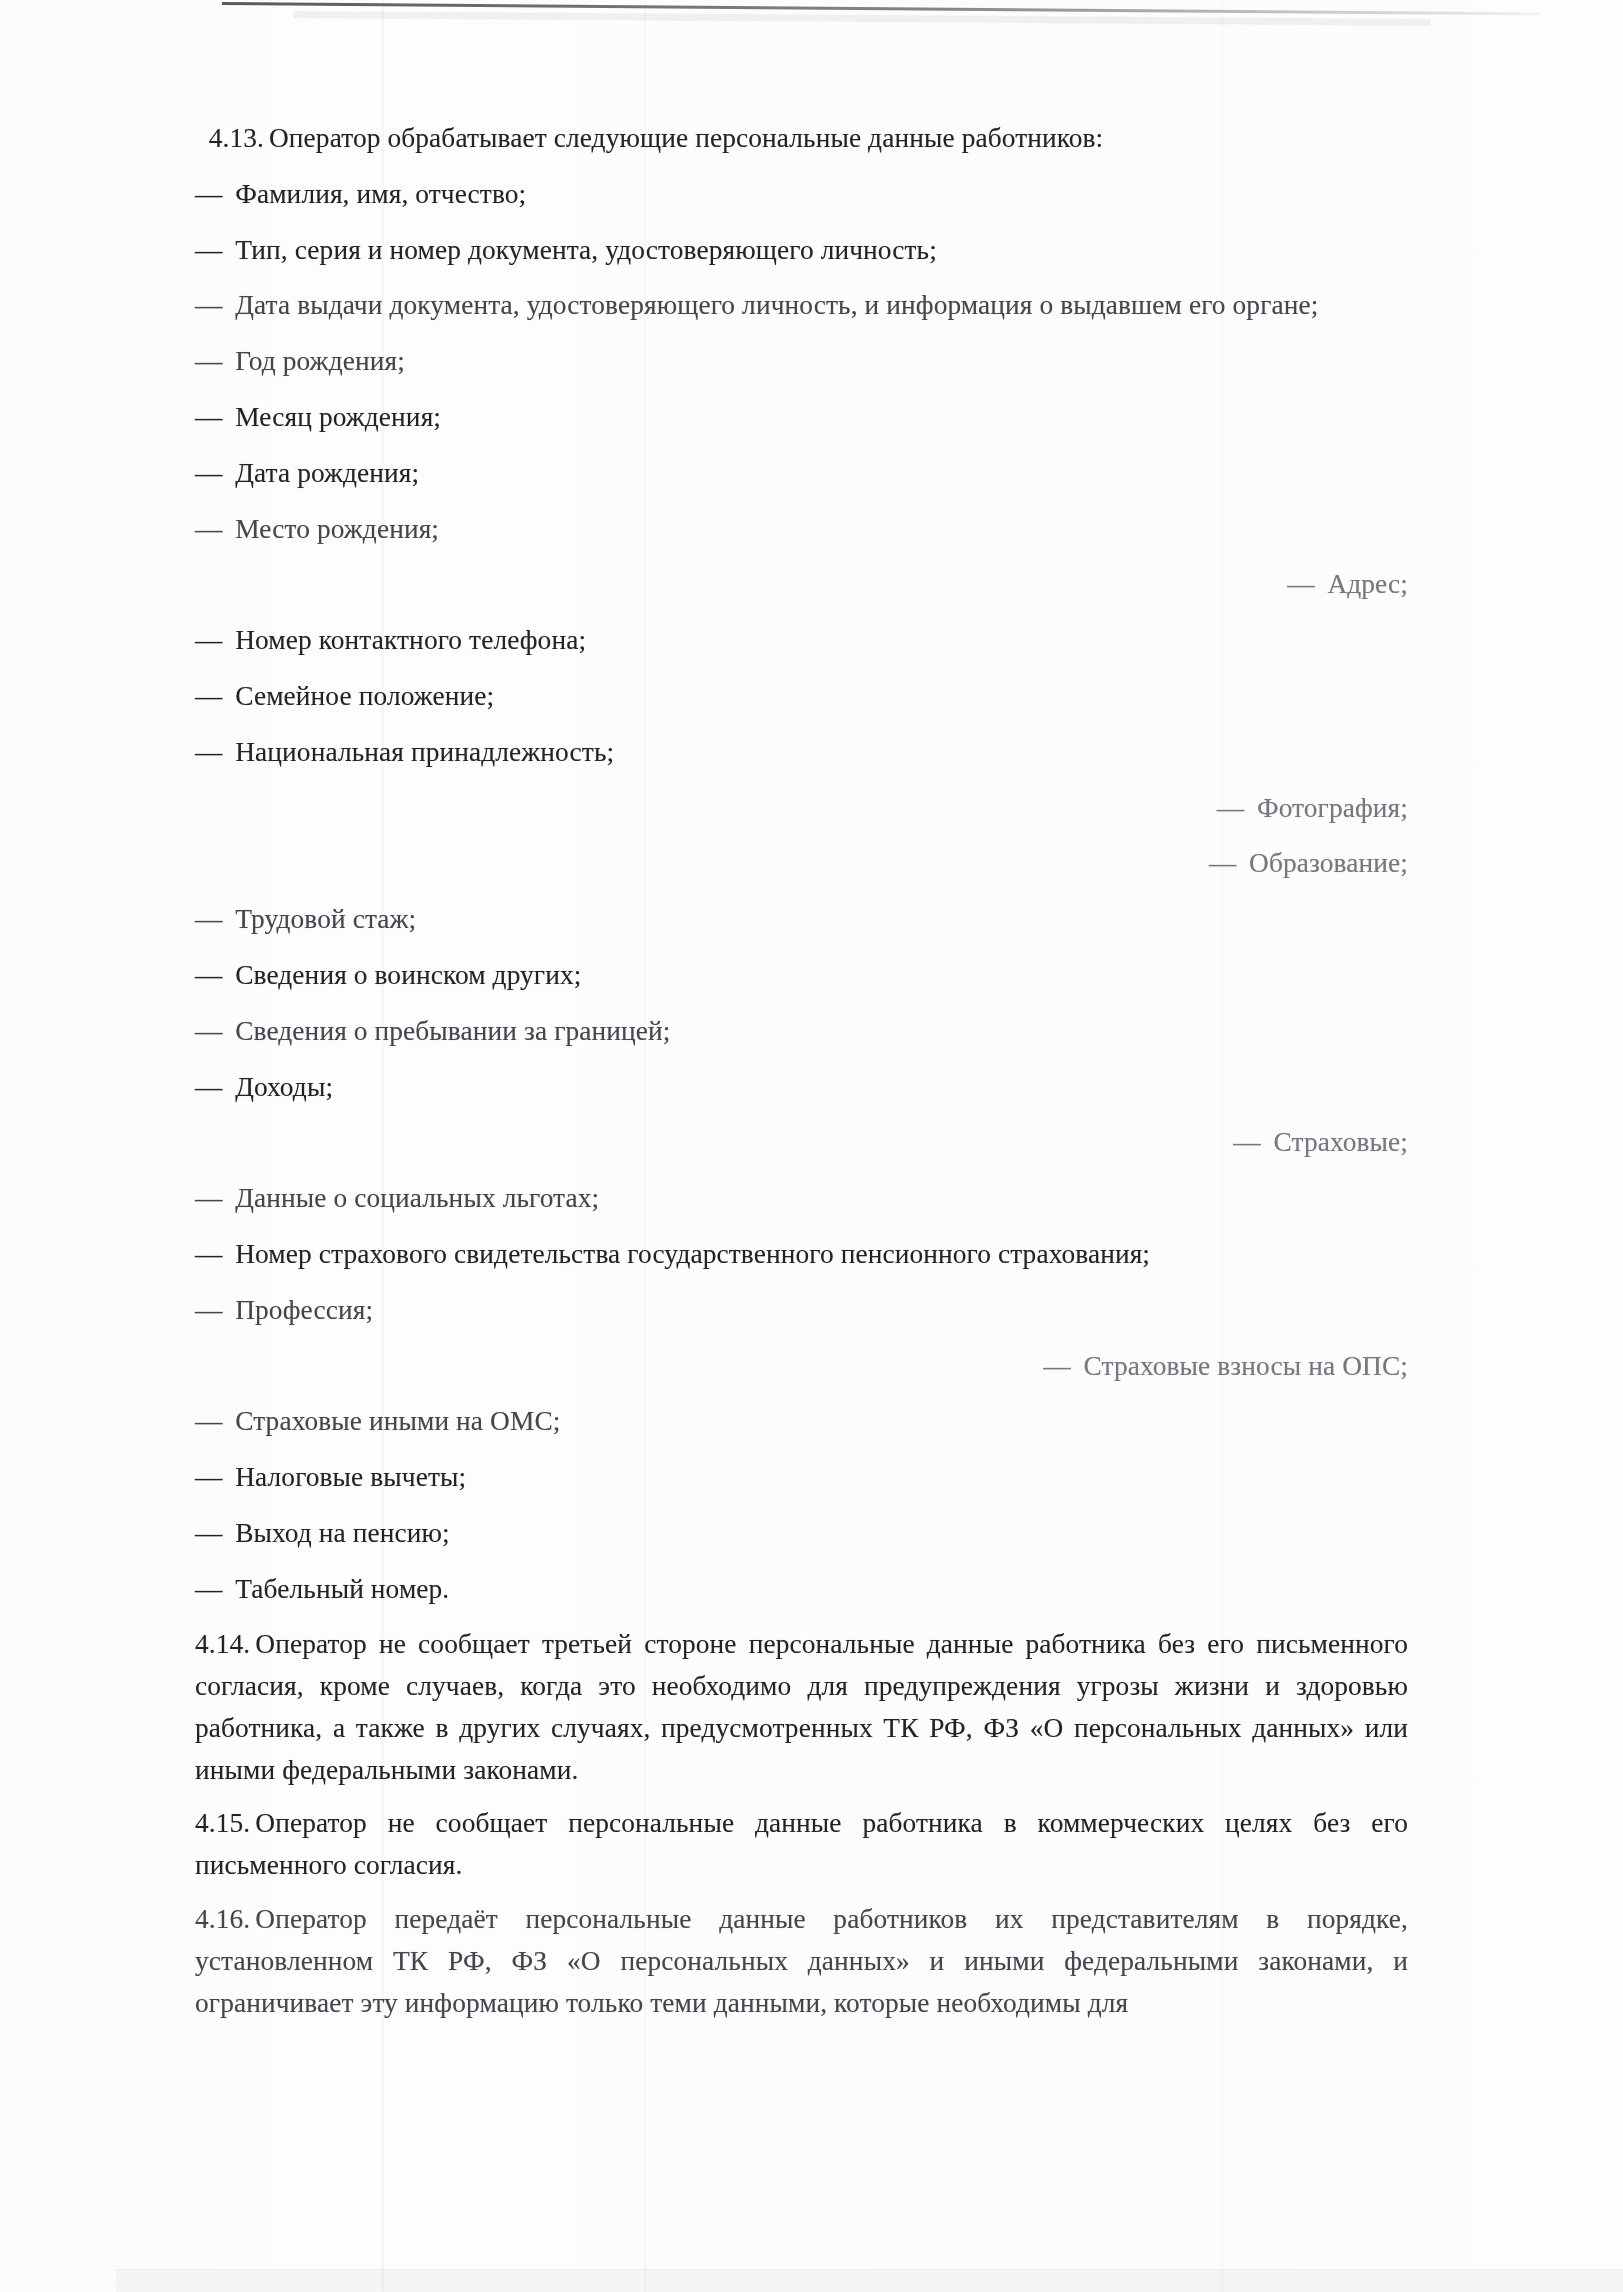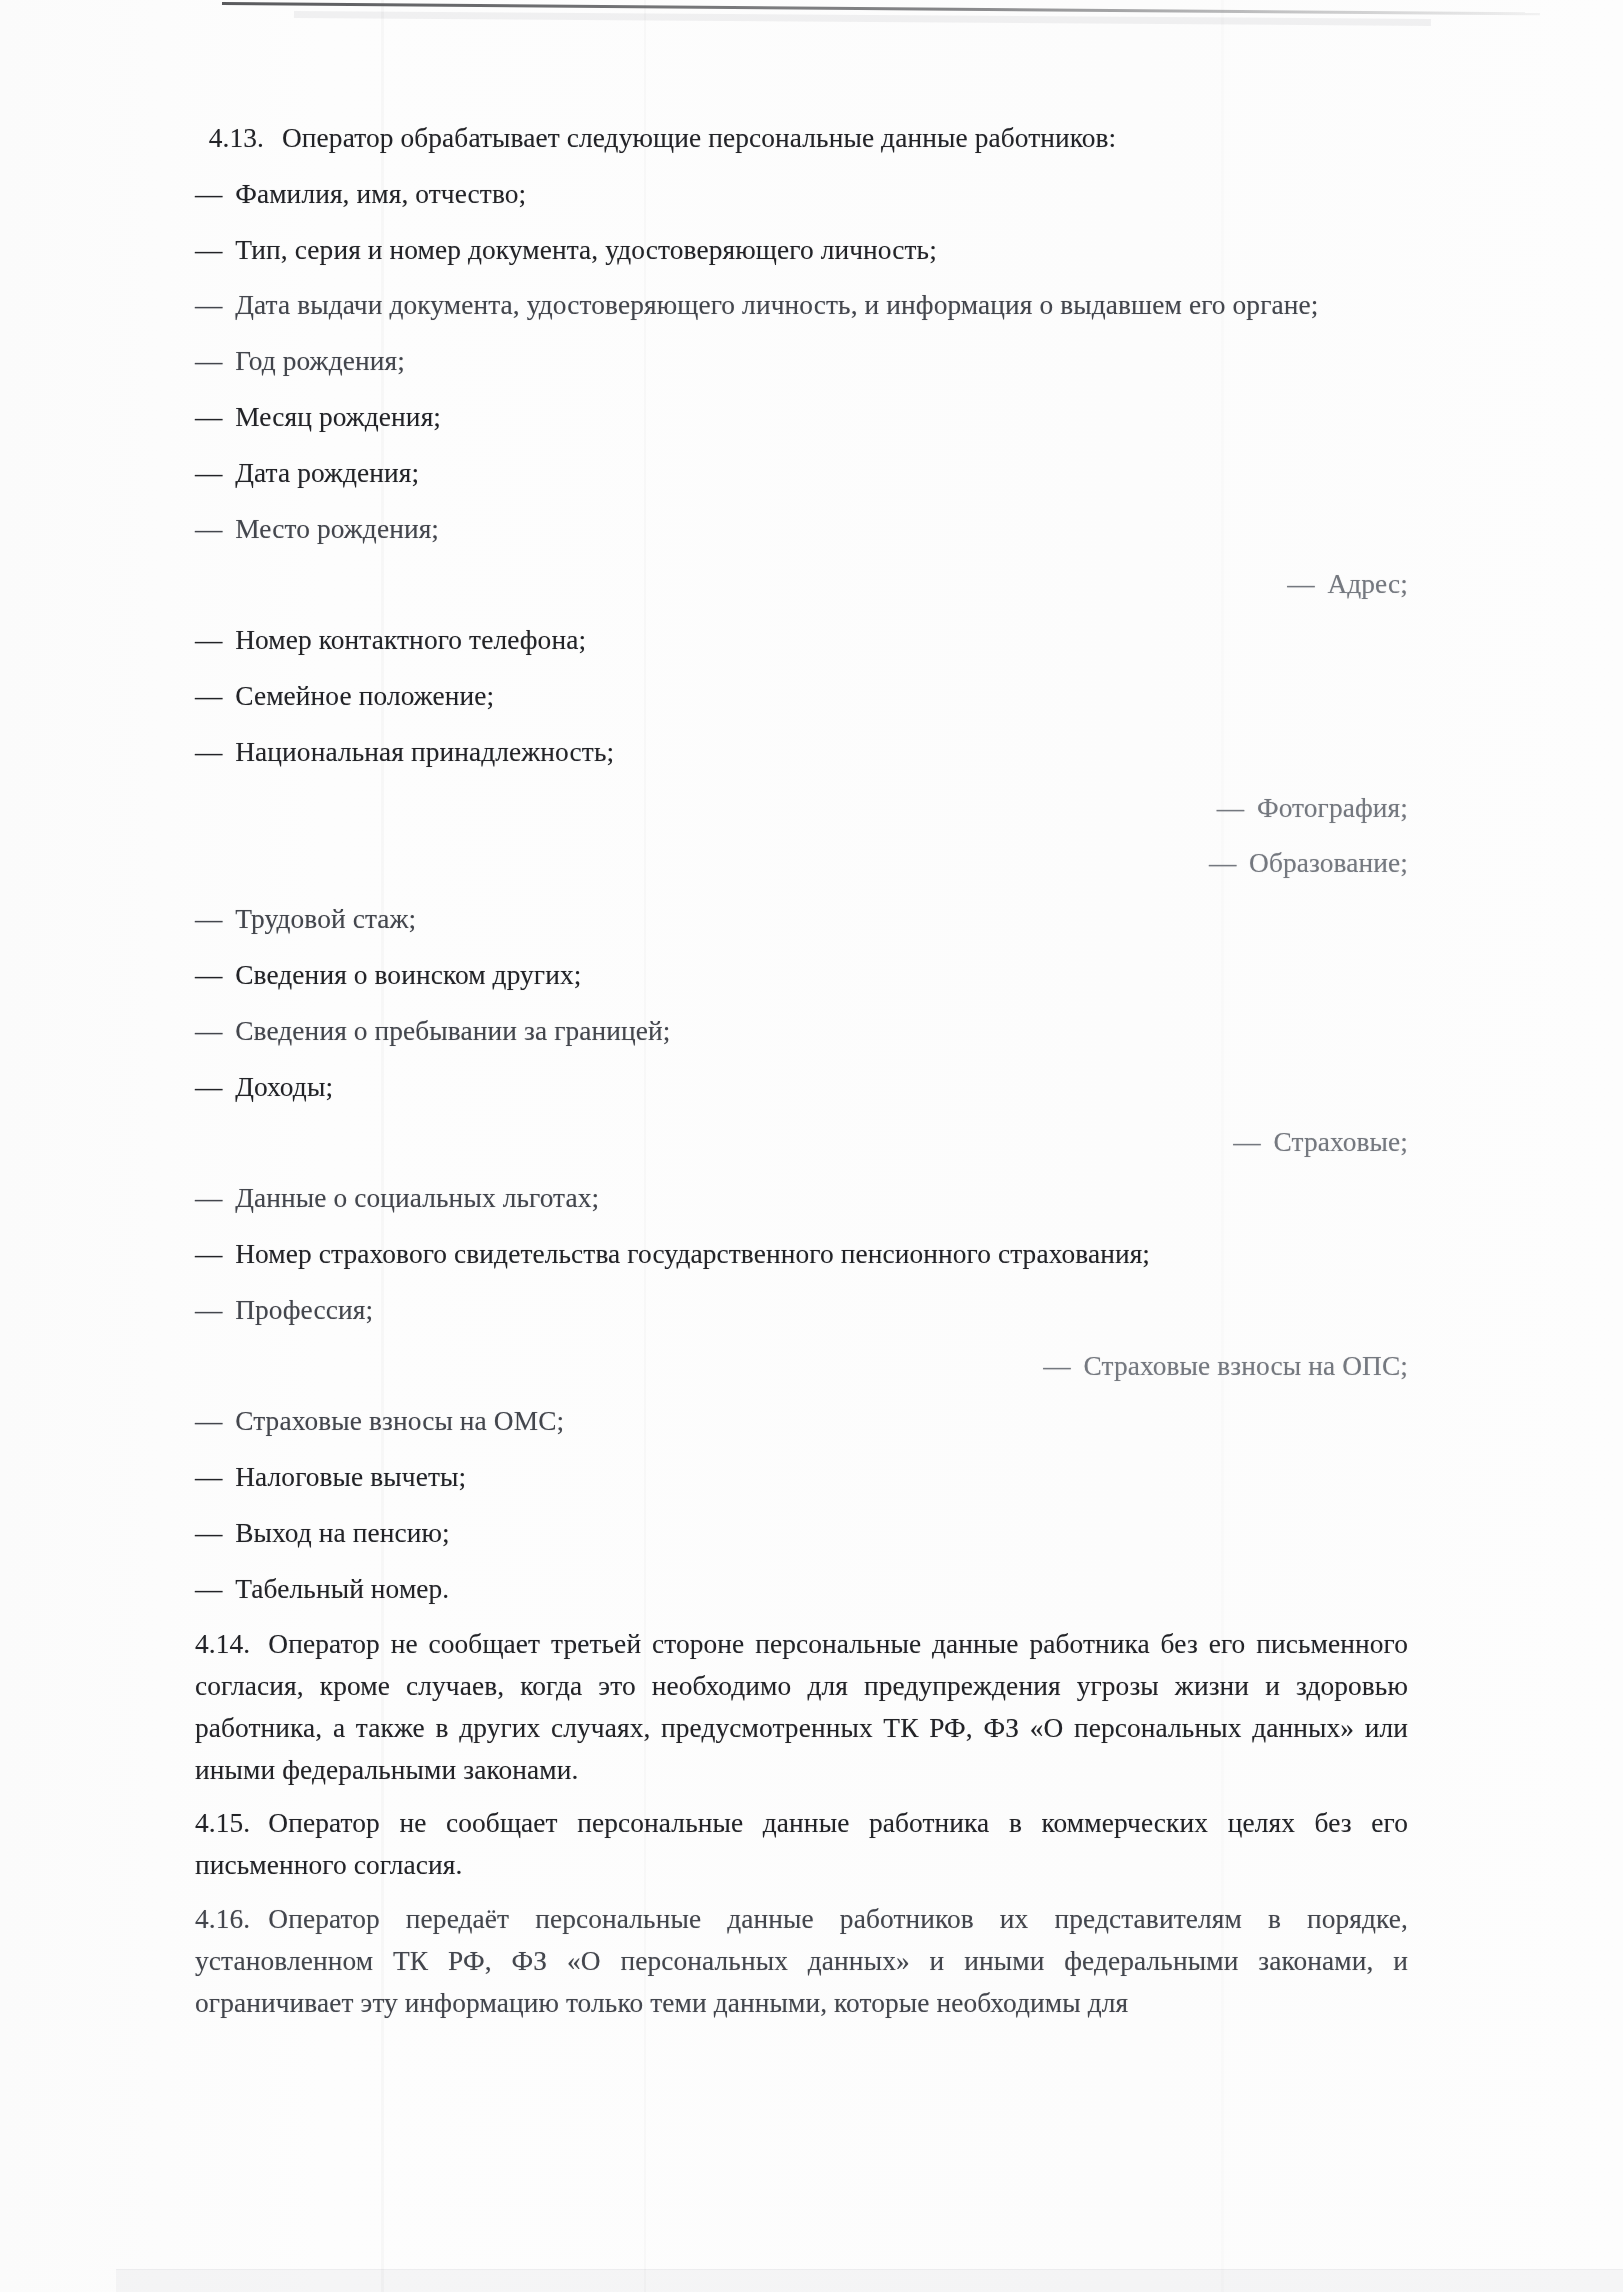--- a/index.html
+++ b/index.html
@@ -39,21 +39,21 @@
     font-size: 27.4px; color: #26272b;
     letter-spacing: 0.1px;
     text-shadow: 0 0 1px rgba(60,62,70,0.28);
   }
   .content p { margin: 0 0 11.8px 0; }
   .heading { line-height: 44px; text-indent: 13.7px; }
   .list-item { line-height: 44px; }
   .list-item .dash { margin-right: 12.7px; }
   .list-item.justify { text-align: justify; }
   .paragraph { line-height: 42px; text-align: justify; margin: 0 0 13.7px 0; }
-  .num { margin-right: 18px; }
+  .num { margin-right: 5px; }
 
   [data-tone="dark"]   { color: #222327; }
   [data-tone="medium"] { color: #43464d; }
   [data-tone="light"]  { color: #74787f; text-align: right; }
 </style>
 </head>
 <body>
 
 <div class="page">
 
@@ -130,21 +130,21 @@
       <p class="list-item" data-tone="dark">
         <span class="dash">—</span><span class="item-text">Номер страхового свидетельства государственного пенсионного страхования;</span>
       </p>
       <p class="list-item" data-tone="medium">
         <span class="dash">—</span><span class="item-text">Профессия;</span>
       </p>
       <p class="list-item" data-tone="light">
         <span class="dash">—</span><span class="item-text">Страховые взносы на ОПС;</span>
       </p>
       <p class="list-item" data-tone="medium">
-        <span class="dash">—</span><span class="item-text">Страховые взносы на ОМС;</span>
+        <span class="dash">—</span><span class="item-text">Страховые иными на ОМС;</span>
       </p>
       <p class="list-item" data-tone="dark">
         <span class="dash">—</span><span class="item-text">Налоговые вычеты;</span>
       </p>
       <p class="list-item" data-tone="dark">
         <span class="dash">—</span><span class="item-text">Выход на пенсию;</span>
       </p>
       <p class="list-item" data-tone="dark">
         <span class="dash">—</span><span class="item-text">Табельный номер.</span>
       </p>

